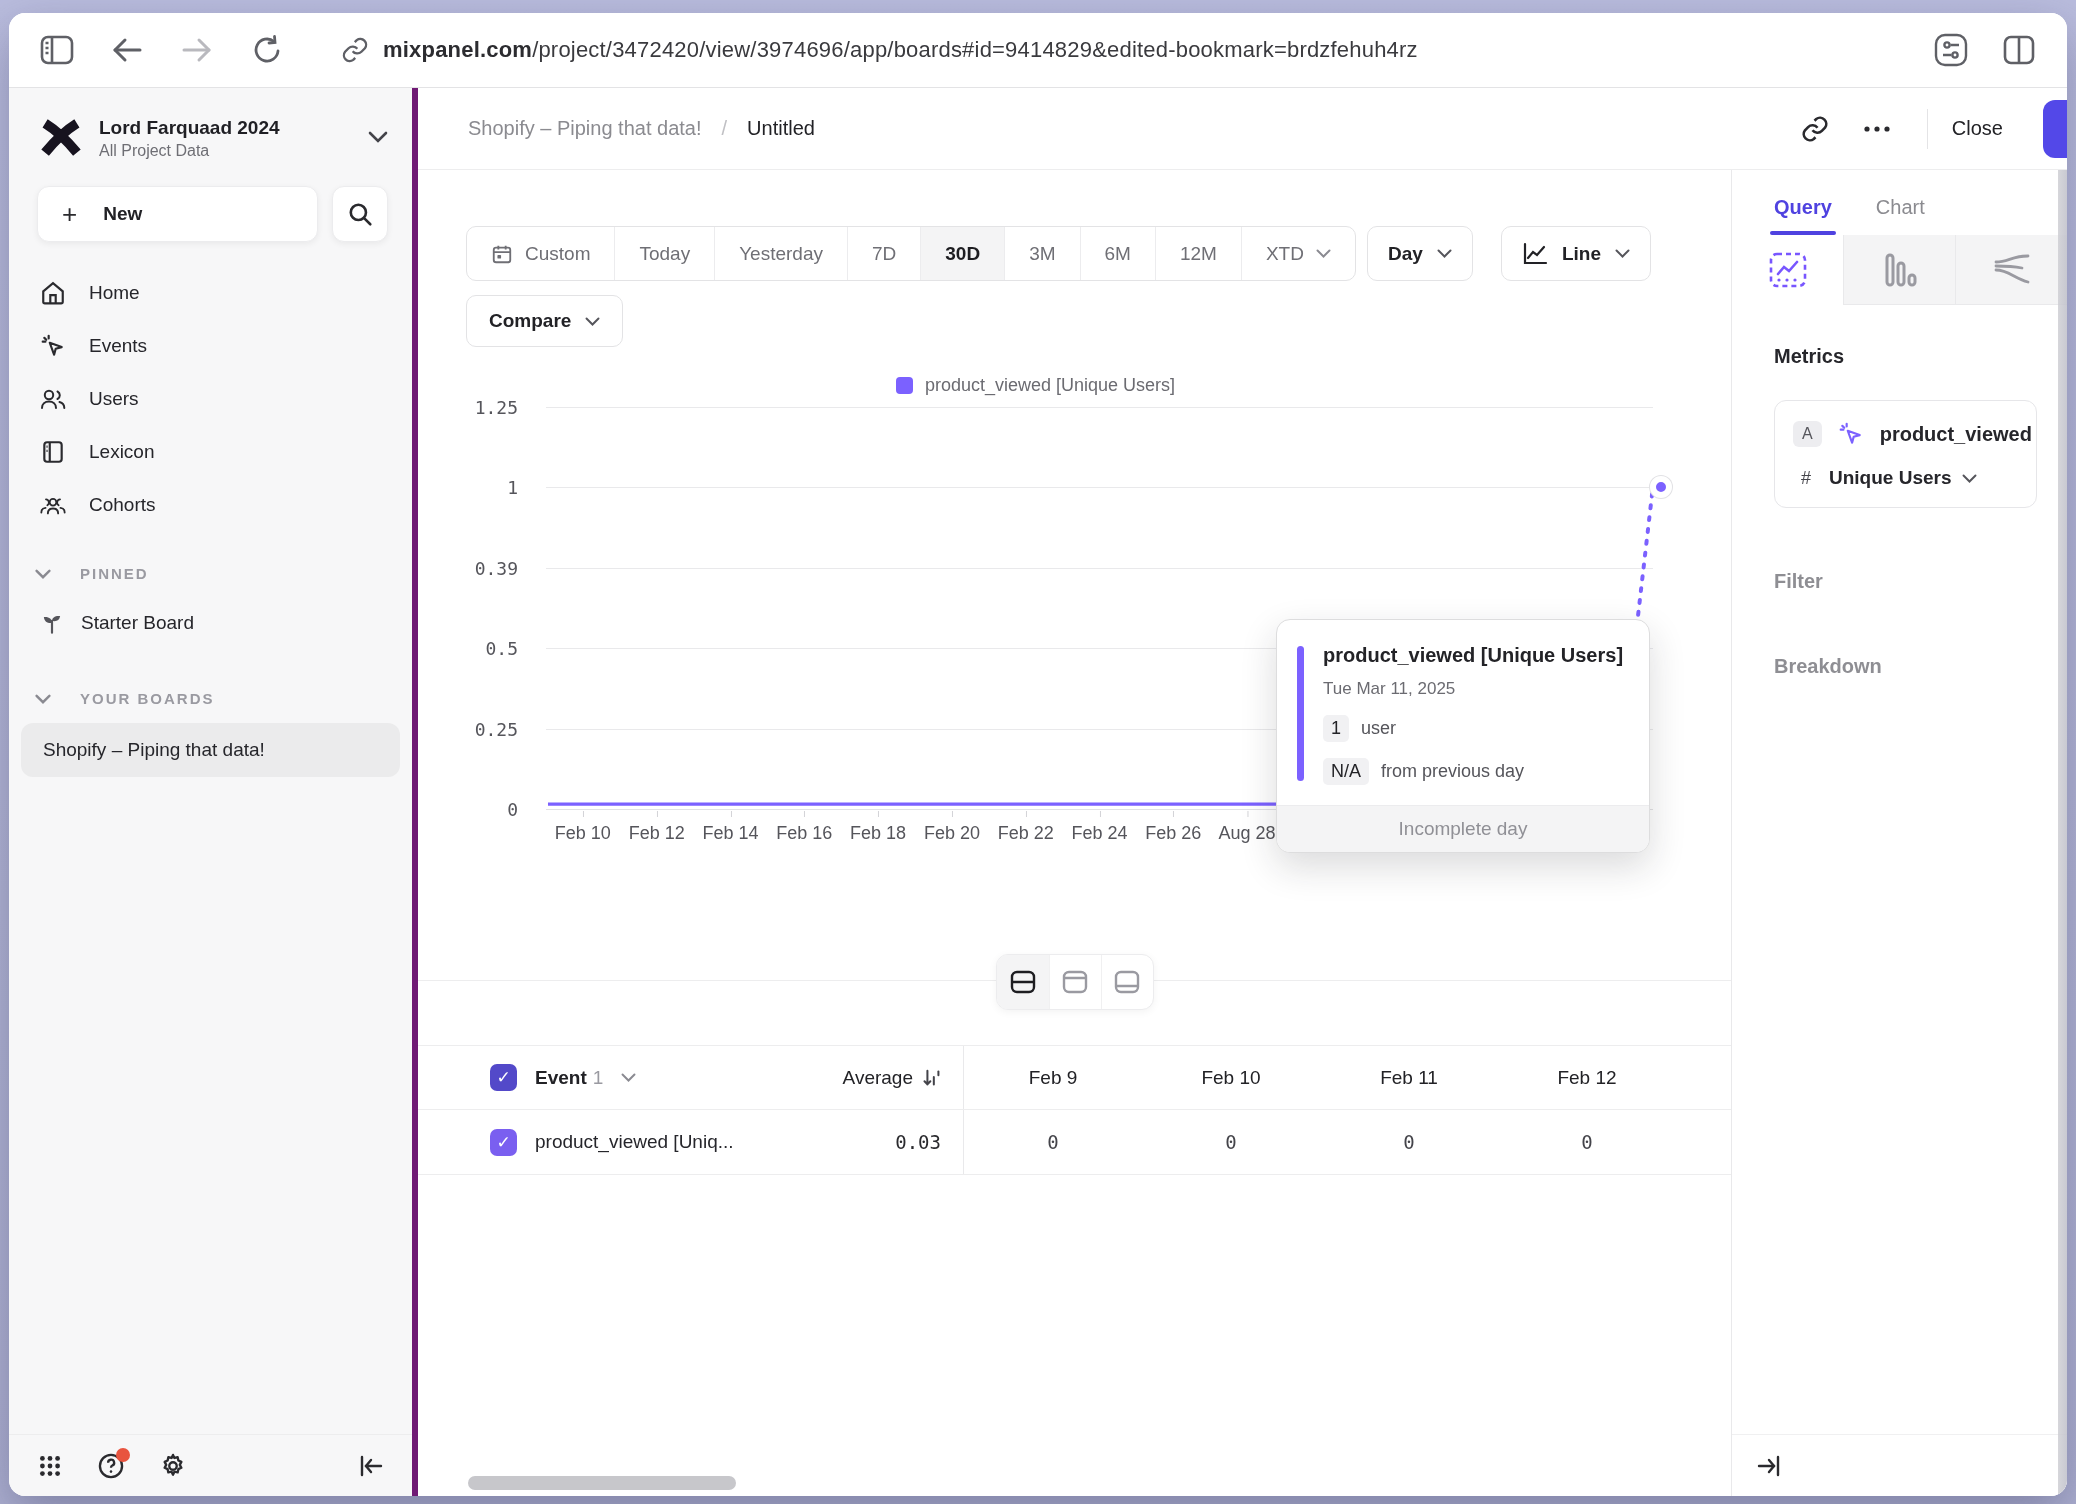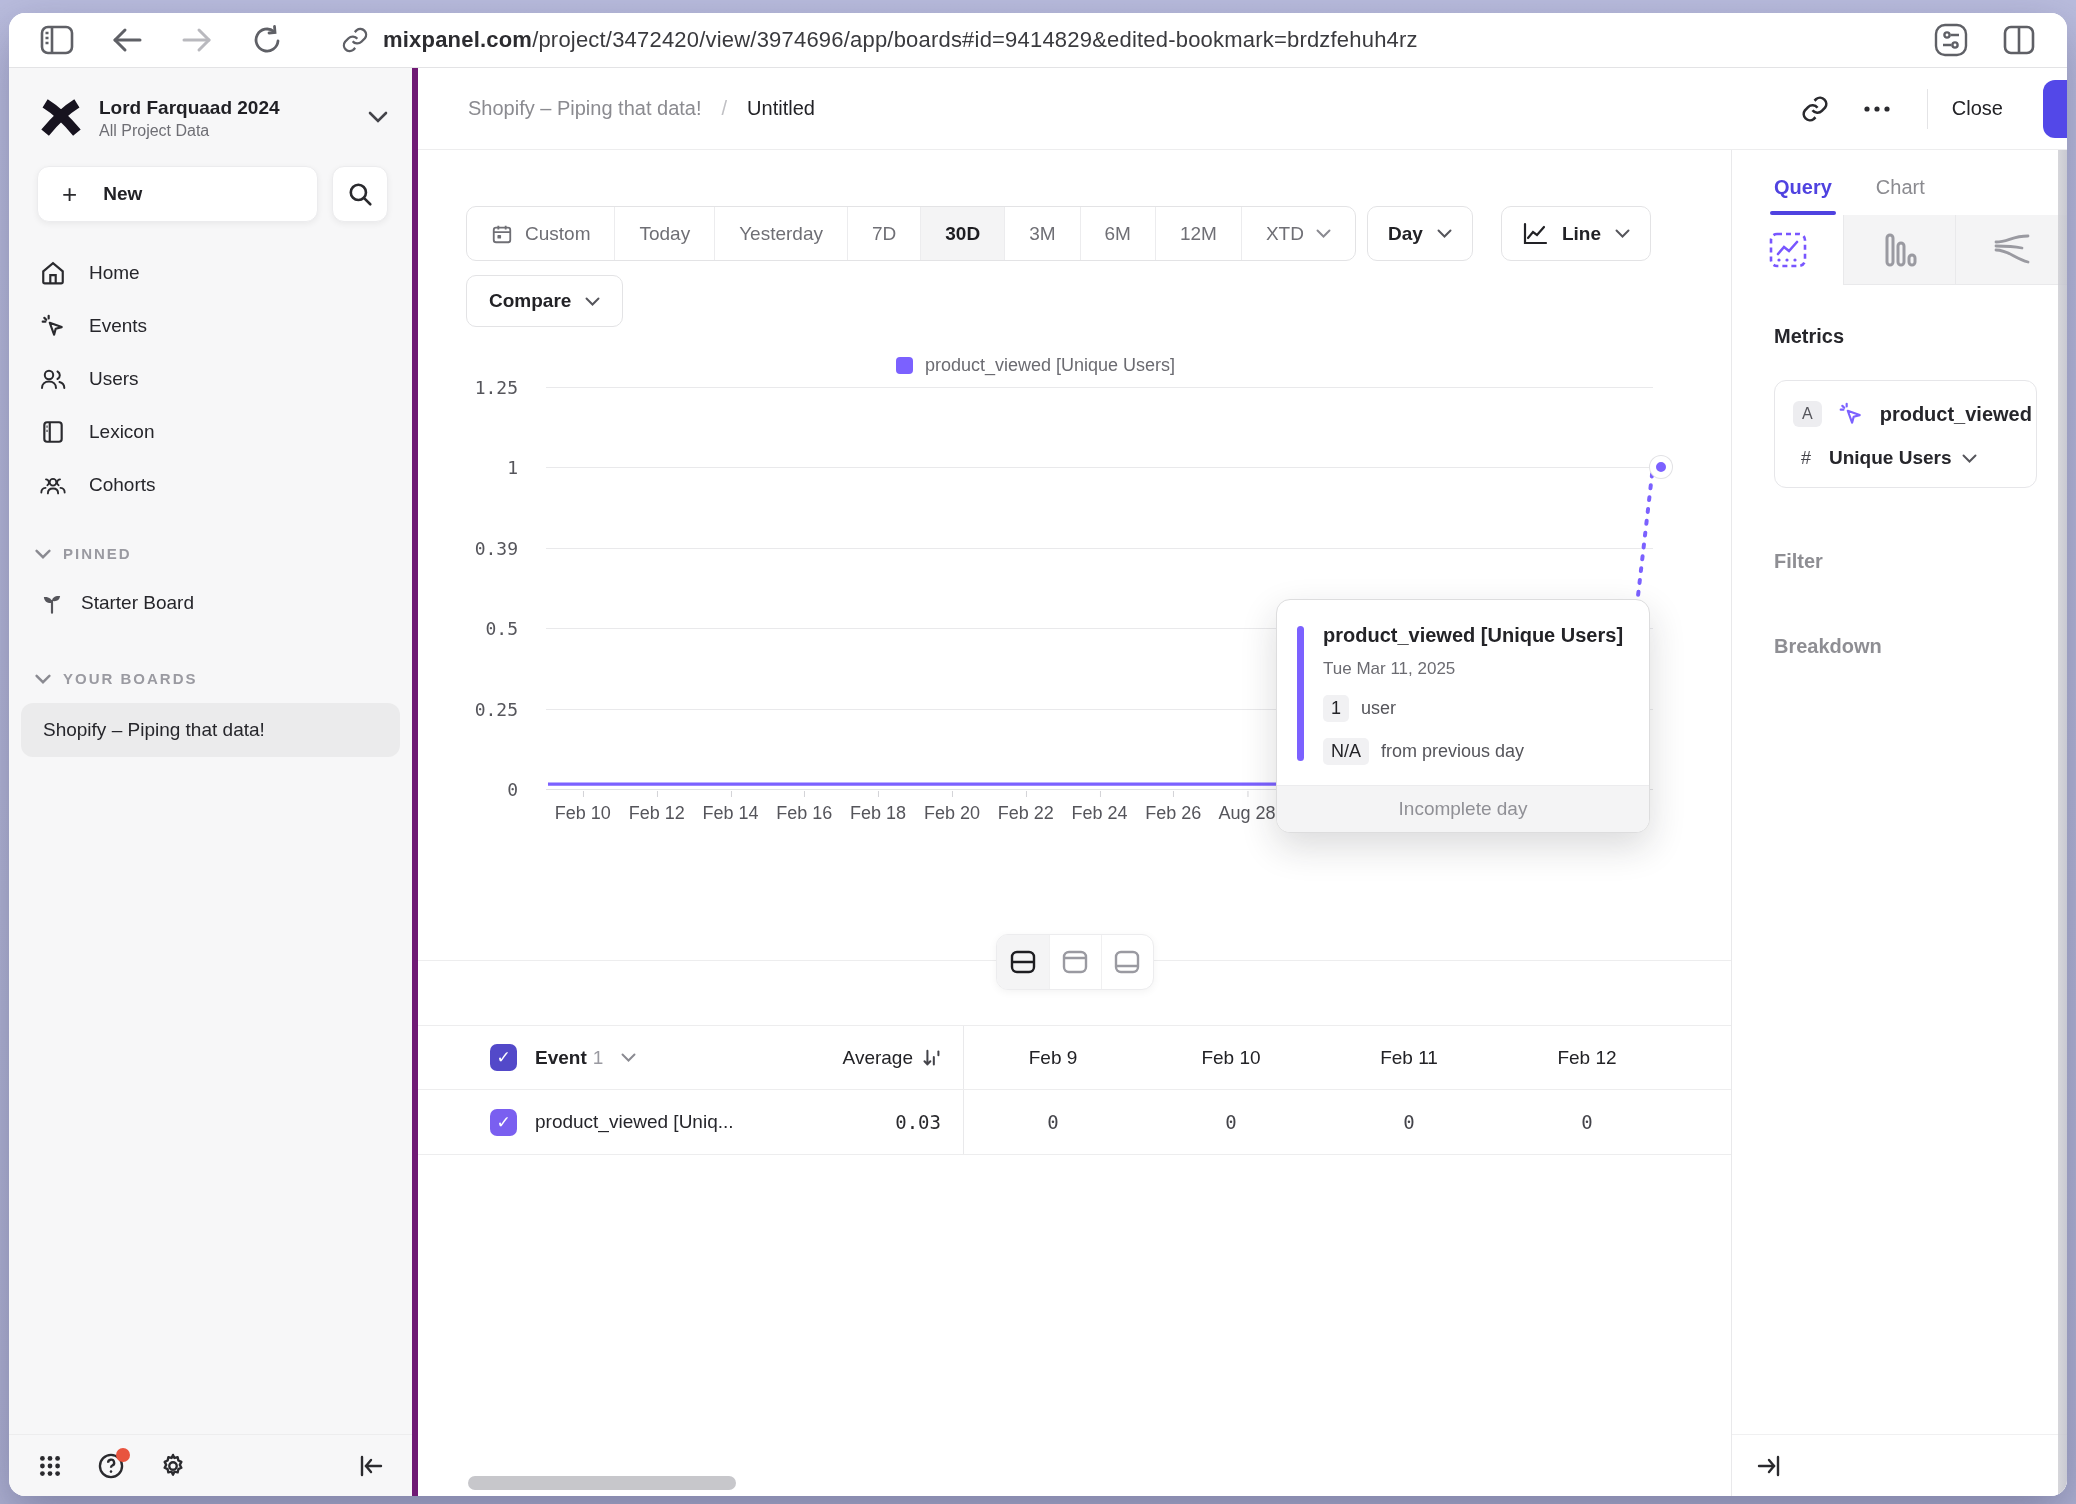--- a/index.html
+++ b/index.html
@@ -5,21 +5,21 @@
   * { margin:0; padding:0; box-sizing:border-box; }
   html,body { width:2076px; height:1504px; overflow:hidden;
     font-family:"Liberation Sans", sans-serif; background:#b6b9d8; }
   .desktop { position:absolute; inset:0;
     background:linear-gradient(180deg,#babdde 0%,#b3b6d6 60%,#aeb1d2 100%); }
   .window { position:absolute; left:9px; top:13px; width:2058px; height:1483px;
     background:#fff; border-radius:16px; overflow:hidden;
     box-shadow:0 18px 50px rgba(40,40,80,.35); display:flex; flex-direction:column; }
 
   
-  .browser-bar { height:55px; background:#fff; border-bottom:1px solid #e3e3e5;
+  .browser-bar { height:75px; background:#fff; border-bottom:1px solid #e3e3e5;
     display:flex; align-items:center; padding:0 26px; flex:0 0 auto; }
   .b-icon { width:44px; height:44px; display:flex; align-items:center; justify-content:center;
     color:#5f6066; margin-right:26px; cursor:pointer; }
   .b-icon svg { display:block; }
   .b-icon.dim { color:#b9b9be; }
   .url-box { display:flex; align-items:center; gap:14px; flex:1; margin-left:26px; }
   .url-text { font-size:22px; color:#3a3a3e; letter-spacing:.2px; white-space:nowrap;
     overflow:hidden; }
   .url-text b { font-weight:700; color:#2c2c30; }
   .browser-right { display:flex; align-items:center; gap:24px; margin-left:20px; }
@@ -42,21 +42,21 @@
     padding:0 24px; cursor:pointer; }
   .new-btn .plus { font-size:26px; color:#2a2a2e; line-height:1; }
   .new-btn .lbl { font-size:19px; font-weight:600; color:#222226; }
   .search-btn { width:56px; height:56px; background:#fff; border:1px solid #ececee;
     border-radius:12px; box-shadow:0 2px 6px rgba(0,0,0,.06); display:flex; align-items:center;
     justify-content:center; color:#2a2a2e; cursor:pointer; }
   .nav { padding:14px 0 0 0; }
   .nav-item { display:flex; align-items:center; gap:22px; height:53px; padding:0 30px;
     font-size:19px; color:#26262b; cursor:pointer; }
   .nav-item .nico { width:28px; display:flex; justify-content:center; color:#2a2a2e; }
-  .sect { display:flex; align-items:center; gap:12px; padding:34px 30px 8px 26px;
+  .sect { display:flex; align-items:center; gap:29px; padding:34px 30px 8px 26px;
     font-size:15px; font-weight:700; letter-spacing:2px; color:#9a9aa1; cursor:pointer; }
   .sect svg { color:#8a8a91; }
   .board-item { display:flex; align-items:center; gap:16px; margin:6px 14px;
     padding:14px 16px; font-size:19px; color:#26262b; border-radius:12px; cursor:pointer; }
   .board-item.selected { background:#ebebec; margin:8px 12px; padding:16px 22px; }
   .side-fill { flex:1; }
   .side-foot { border-top:1px solid #ededee; height:62px; display:flex; align-items:center;
     padding:0 28px; gap:34px; color:#2a2a2e; }
   .side-foot .grow { flex:1; }
   .foot-ic { position:relative; cursor:pointer; display:flex; }

